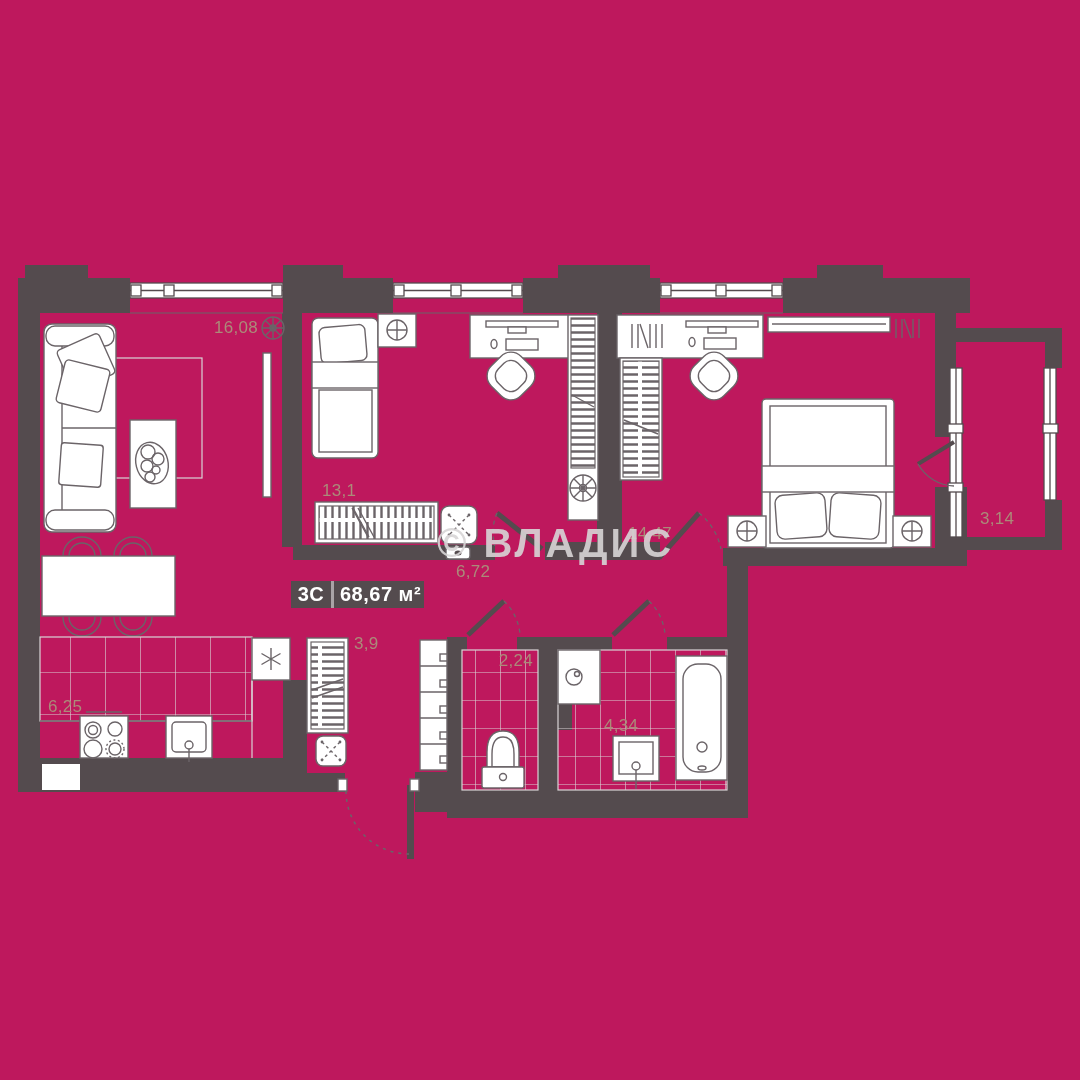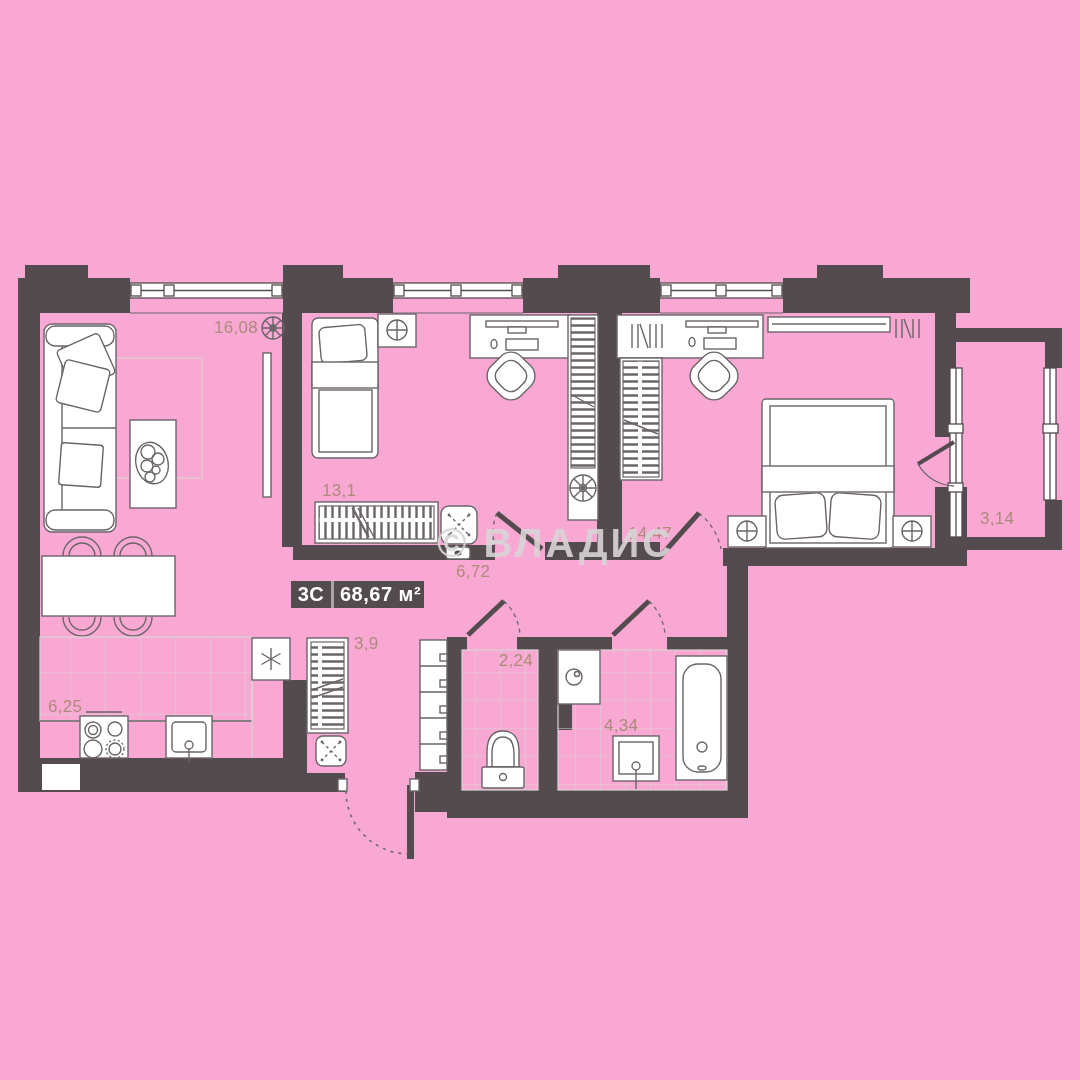--- a/index.html
+++ b/index.html
@@ -1,16 +1,16 @@
 <!DOCTYPE html>
 <html><head>
 <meta charset="utf-8">
 <style>
   html,body{margin:0;padding:0;background:#ffffff;}
-  #stage{position:relative;width:1080px;height:1080px;background:#f9a8d4;overflow:hidden;
+  #stage{position:relative;width:1080px;height:1080px;background:#be185d;overflow:hidden;
          font-family:"Liberation Sans", sans-serif;}
   svg text{font-family:"Liberation Sans", sans-serif;}
   .room-label{fill:#ab8b79;font-size:17px;letter-spacing:.3px;}
   .plate-text{fill:#ffffff;font-size:20px;font-weight:bold;letter-spacing:.5px;}
   .watermark{fill:#d8d5d6;font-size:40px;font-weight:bold;letter-spacing:3px;opacity:.9;}
   .furn{stroke:#6b6468;stroke-width:1.4;fill:none;}
   .furnw{stroke:#6b6468;stroke-width:1.4;fill:#ffffff;}
   .lite{stroke:#d9d4d6;stroke-width:1.2;fill:none;}
   .leaf{stroke:#544b4e;stroke-width:5;fill:none;}
   .swing{stroke:#6b6468;stroke-width:1.3;fill:none;stroke-dasharray:4 4;}

